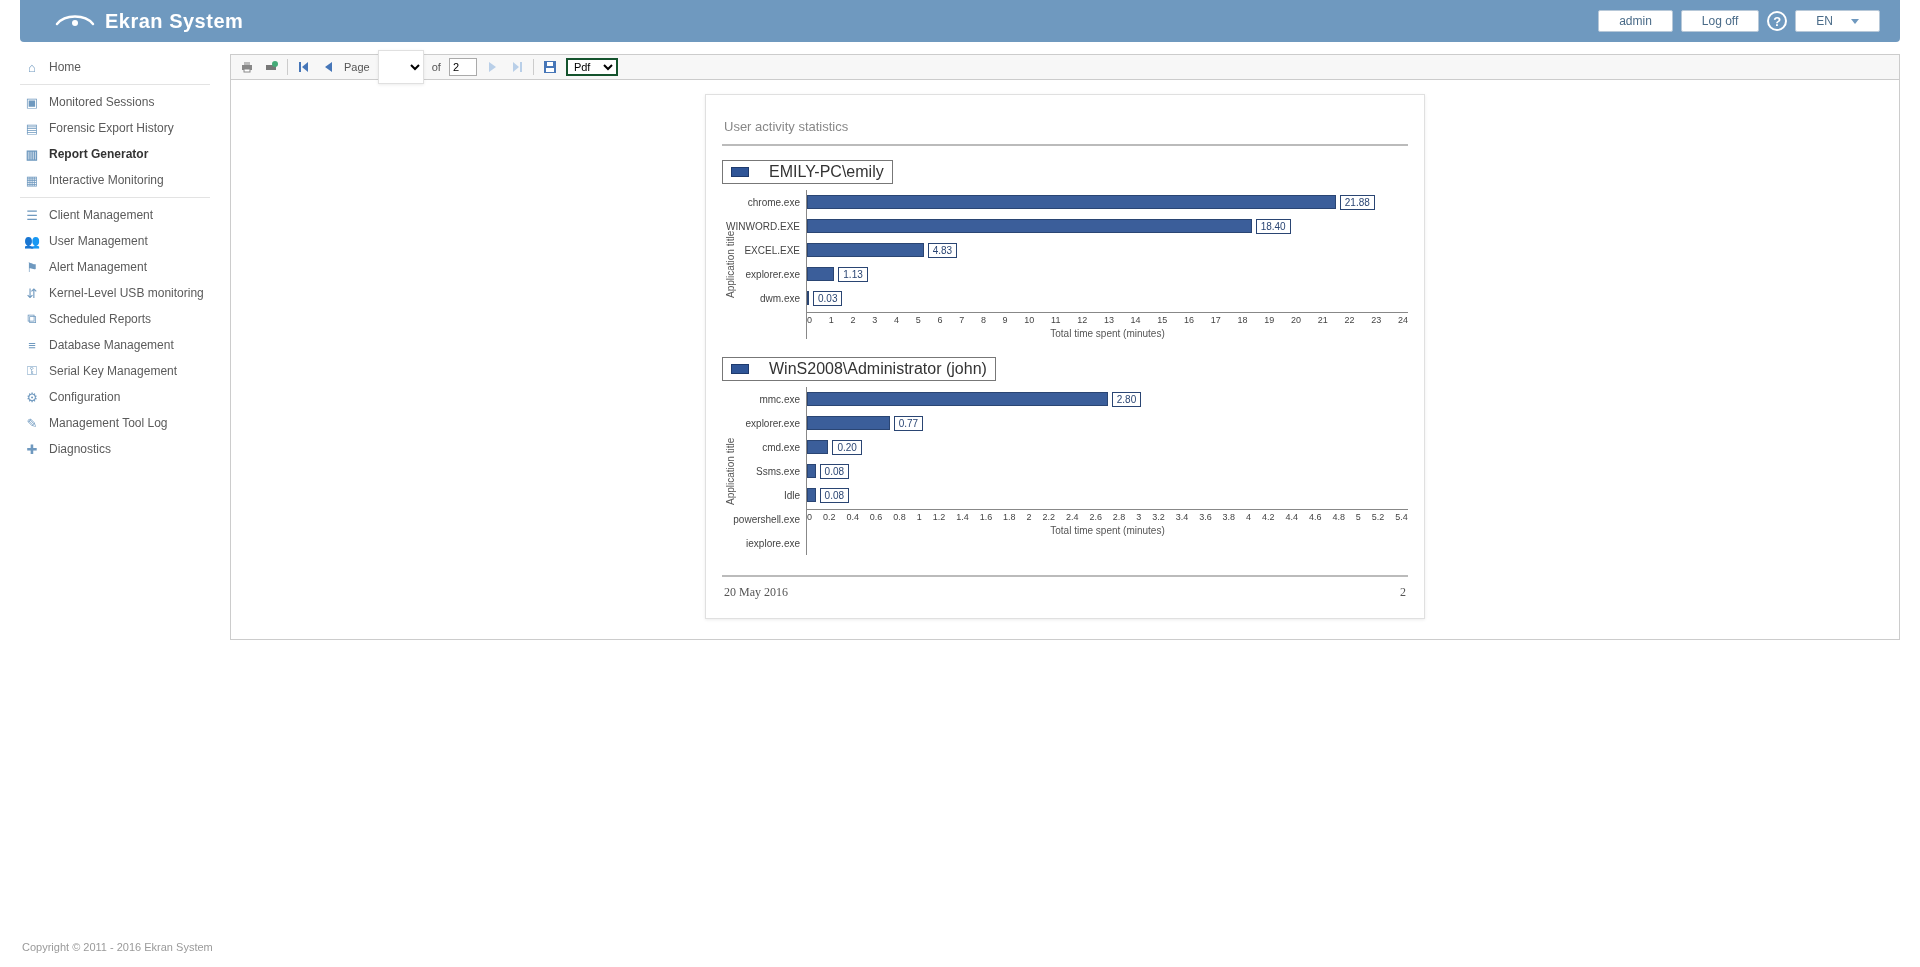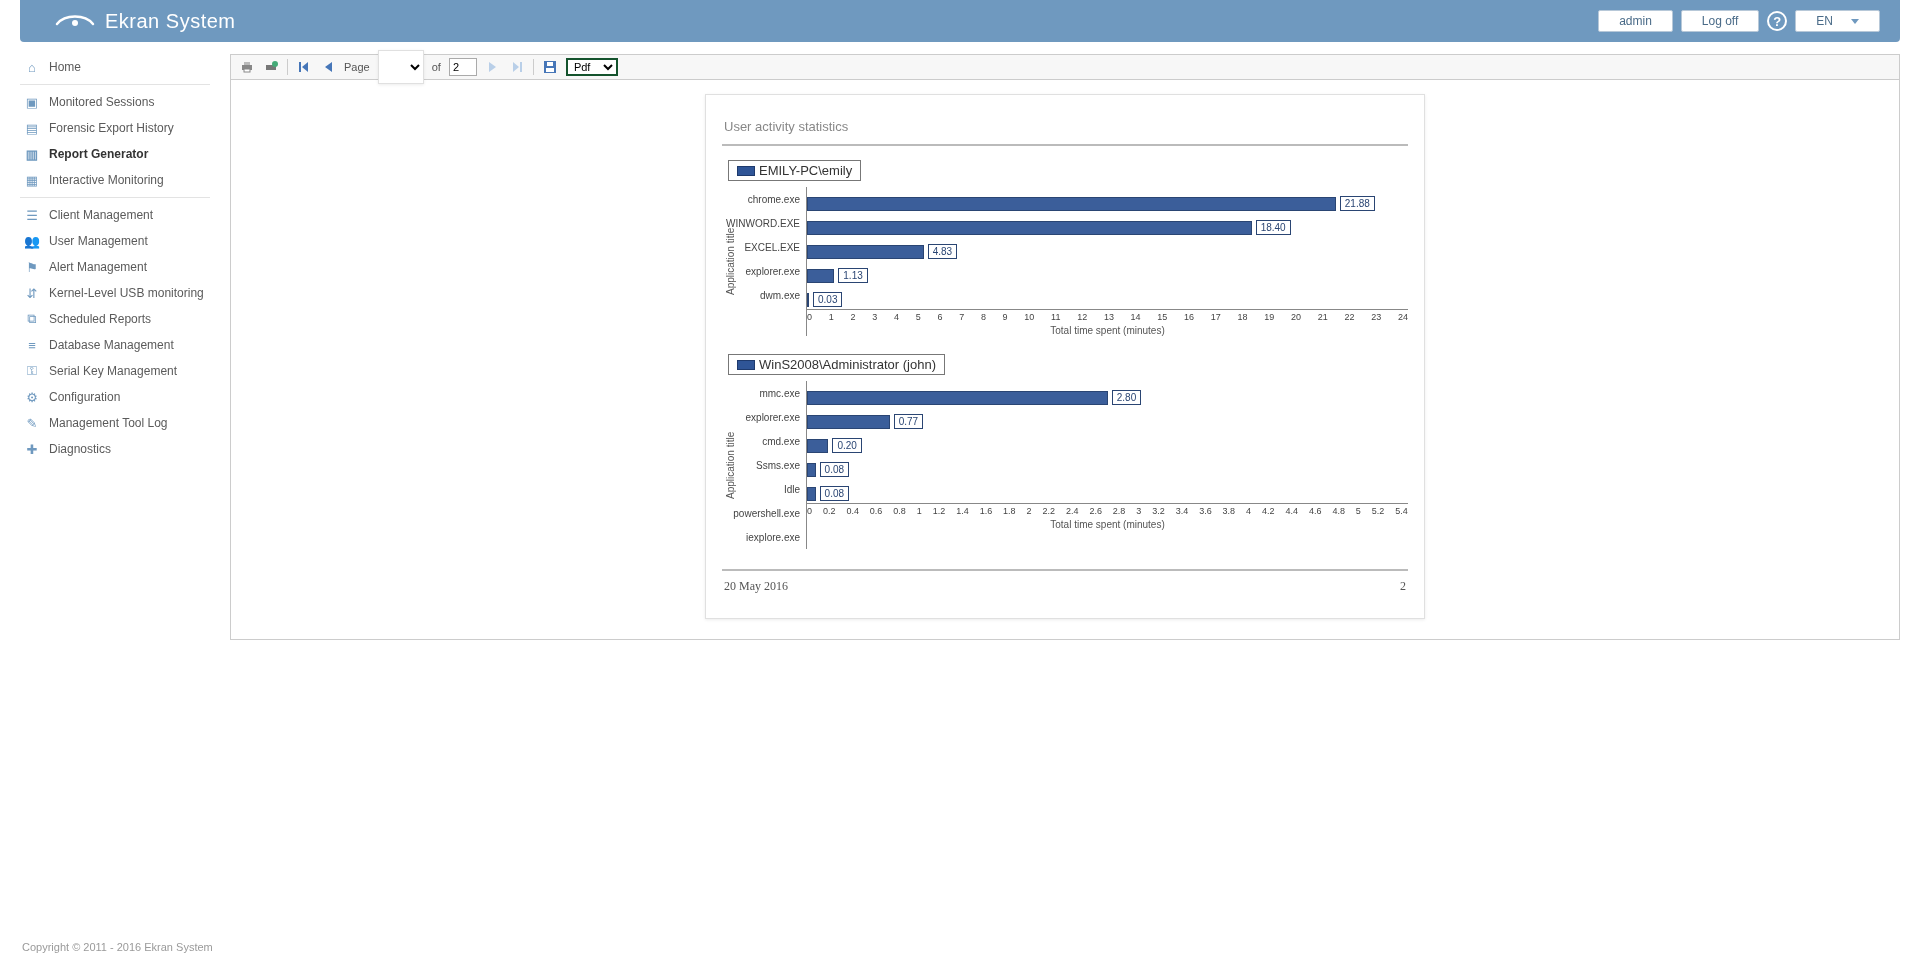--- a/index.html
+++ b/index.html
@@ -11,21 +11,21 @@
     background: #6f99bf;
     height: 42px;
     display: flex;
     align-items: center;
     padding: 0 20px 0 35px;
     color: #fff;
     margin: 0 20px;
     border-radius: 0 0 4px 4px;
   }
   .brand { display: flex; align-items: center; gap: 10px; }
-  .brand-name { font-size: 20px; font-weight: 400; letter-spacing: .5px; }
+  .brand-name { font-size: 20px; font-weight: 700; letter-spacing: .5px; }
   .eye-icon svg { display:block; }
   .topbar-right { margin-left: auto; display:flex; align-items:center; gap:8px; }
   .btn {
     background: #fff; border: 1px solid #b7c8d8; color:#4a6b88;
     height: 22px; line-height: 20px; padding: 0 20px;
     font-size: 12px; cursor: pointer; border-radius: 2px;
   }
   .help-circle {
     width:20px; height:20px; border:2px solid #fff; border-radius:50%;
     display:flex; align-items:center; justify-content:center;
@@ -69,41 +69,41 @@
     width:720px; background:#fff; border:1px solid #e0e0e0;
     box-shadow:0 1px 3px rgba(0,0,0,.08);
     padding:18px 16px 14px 16px;
   }
   .page-title {
     font-size:13px; color:#888; padding:6px 2px 10px 2px;
   }
   .title-divider { height:0; border-top:2px solid #bbb; margin-bottom:14px; }
   .chart-block { margin-bottom:18px; }
   .legend {
-    display:inline-flex; align-items:center; gap:4px;
-    border:1px solid #777; padding:2px 8px; font-size:13px; color:#333;
-    margin-left:6px;
+    display:inline-flex; align-items:center; gap:20px;
+    border:1px solid #777; padding:2px 8px; font-size:16px; color:#333;
+    margin-left:0;
   }
   .legend-swatch { width:18px; height:10px; background:#2f5597; border:1px solid #1e3a6d; }
   .chart-wrap { display:flex; margin-top:6px; }
   .yaxis-label {
     width:16px; font-size:10px; color:#555;
     display:flex; align-items:center; justify-content:center;
     writing-mode: vertical-rl; transform: rotate(180deg);
   }
   .ycats {
     width:68px; display:flex; flex-direction:column; justify-content:flex-start;
     font-size:10px; color:#444; text-align:right; padding-right:6px;
   }
   .plot {
     flex:1; position:relative;
     border-left:1px solid #888;
   }
   .plot-inner { position:relative; }
-  .row { height:24px; display:flex; align-items:flex-end; }
+  .row { height:24px; display:flex; align-items:center; }
   .bar {
     height:14px; background:#3b5e9a; border:1px solid #2a4573;
   }
   .val {
     margin-left:4px; font-size:10px; color:#2a4573;
     border:1px solid #2a4573; padding:0 4px; line-height:13px; background:#fff;
   }
   .xaxis { border-top:1px solid #888; margin-top:2px; height:14px; position:relative; }
   .xticks { display:flex; justify-content:space-between; font-size:9px; color:#444; padding-top:2px; }
   .xlabel { text-align:center; font-size:10px; color:#555; margin-top:2px; }

